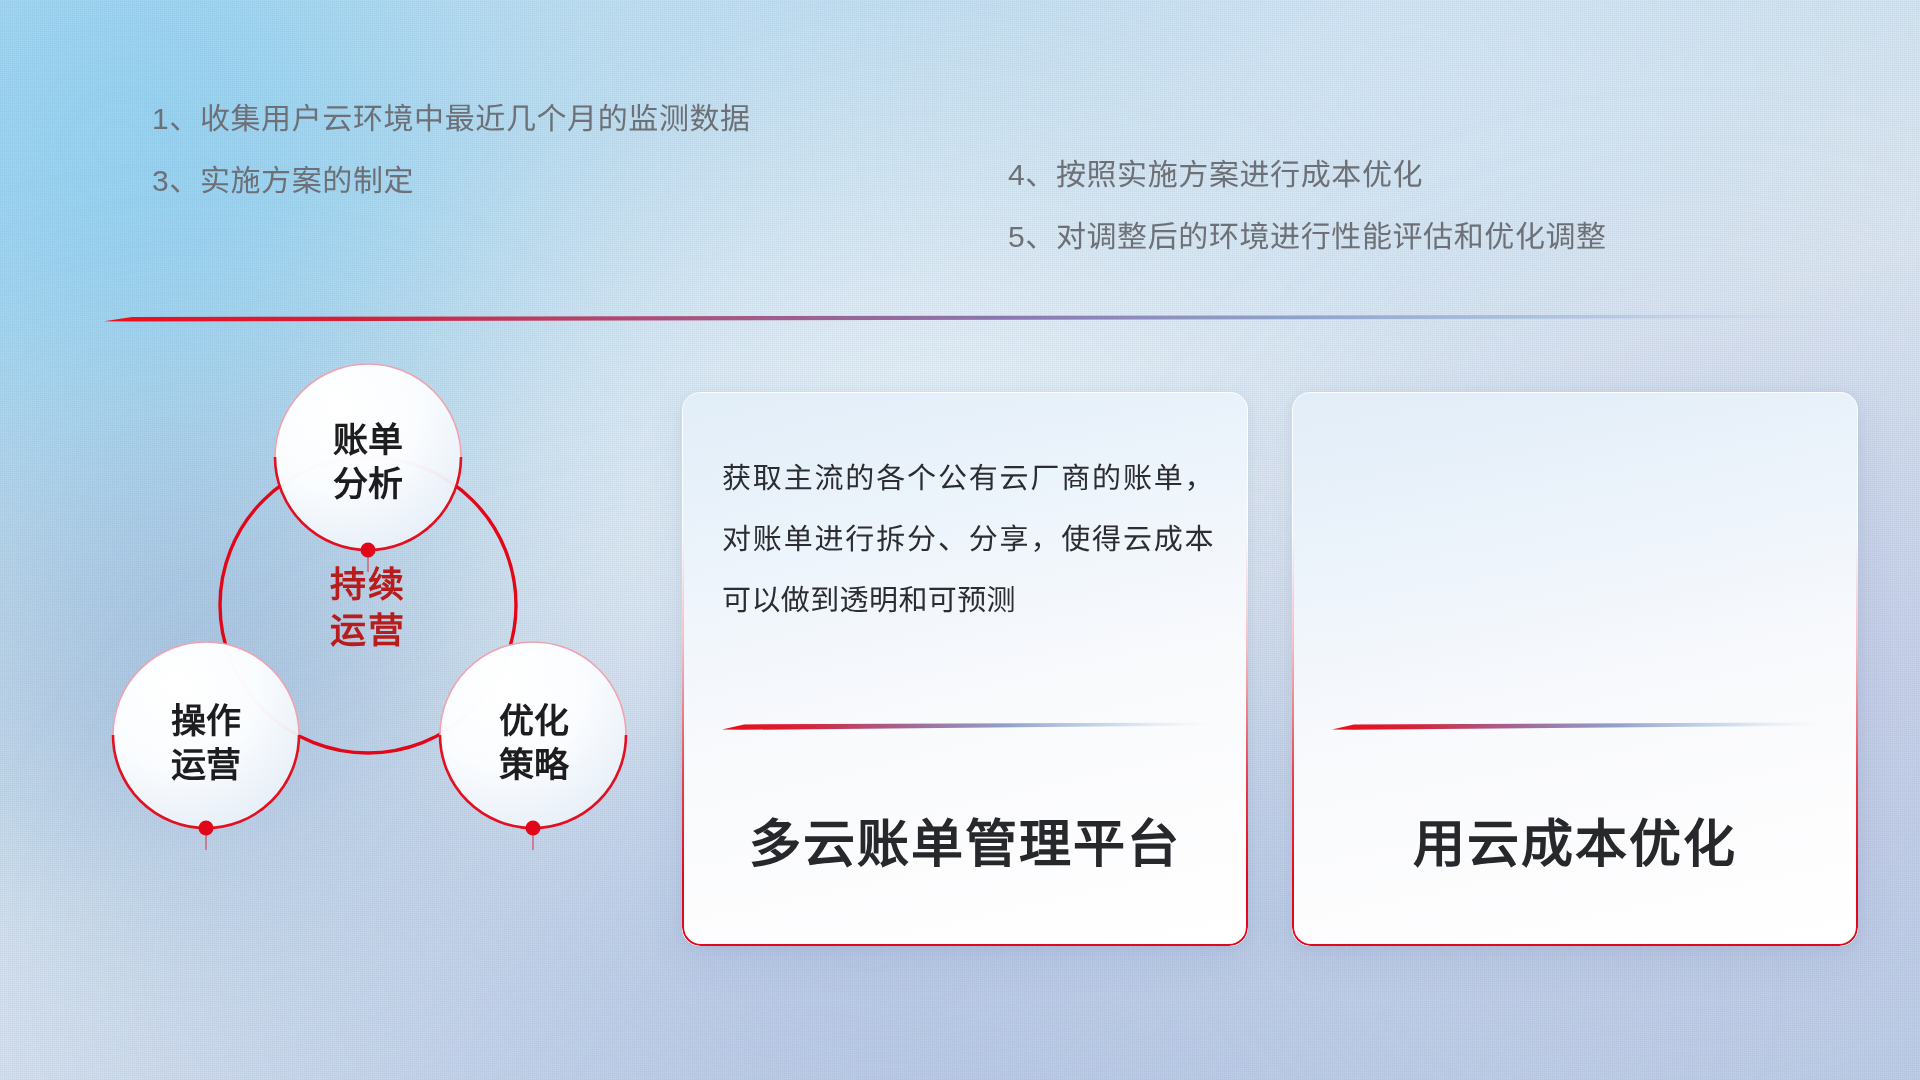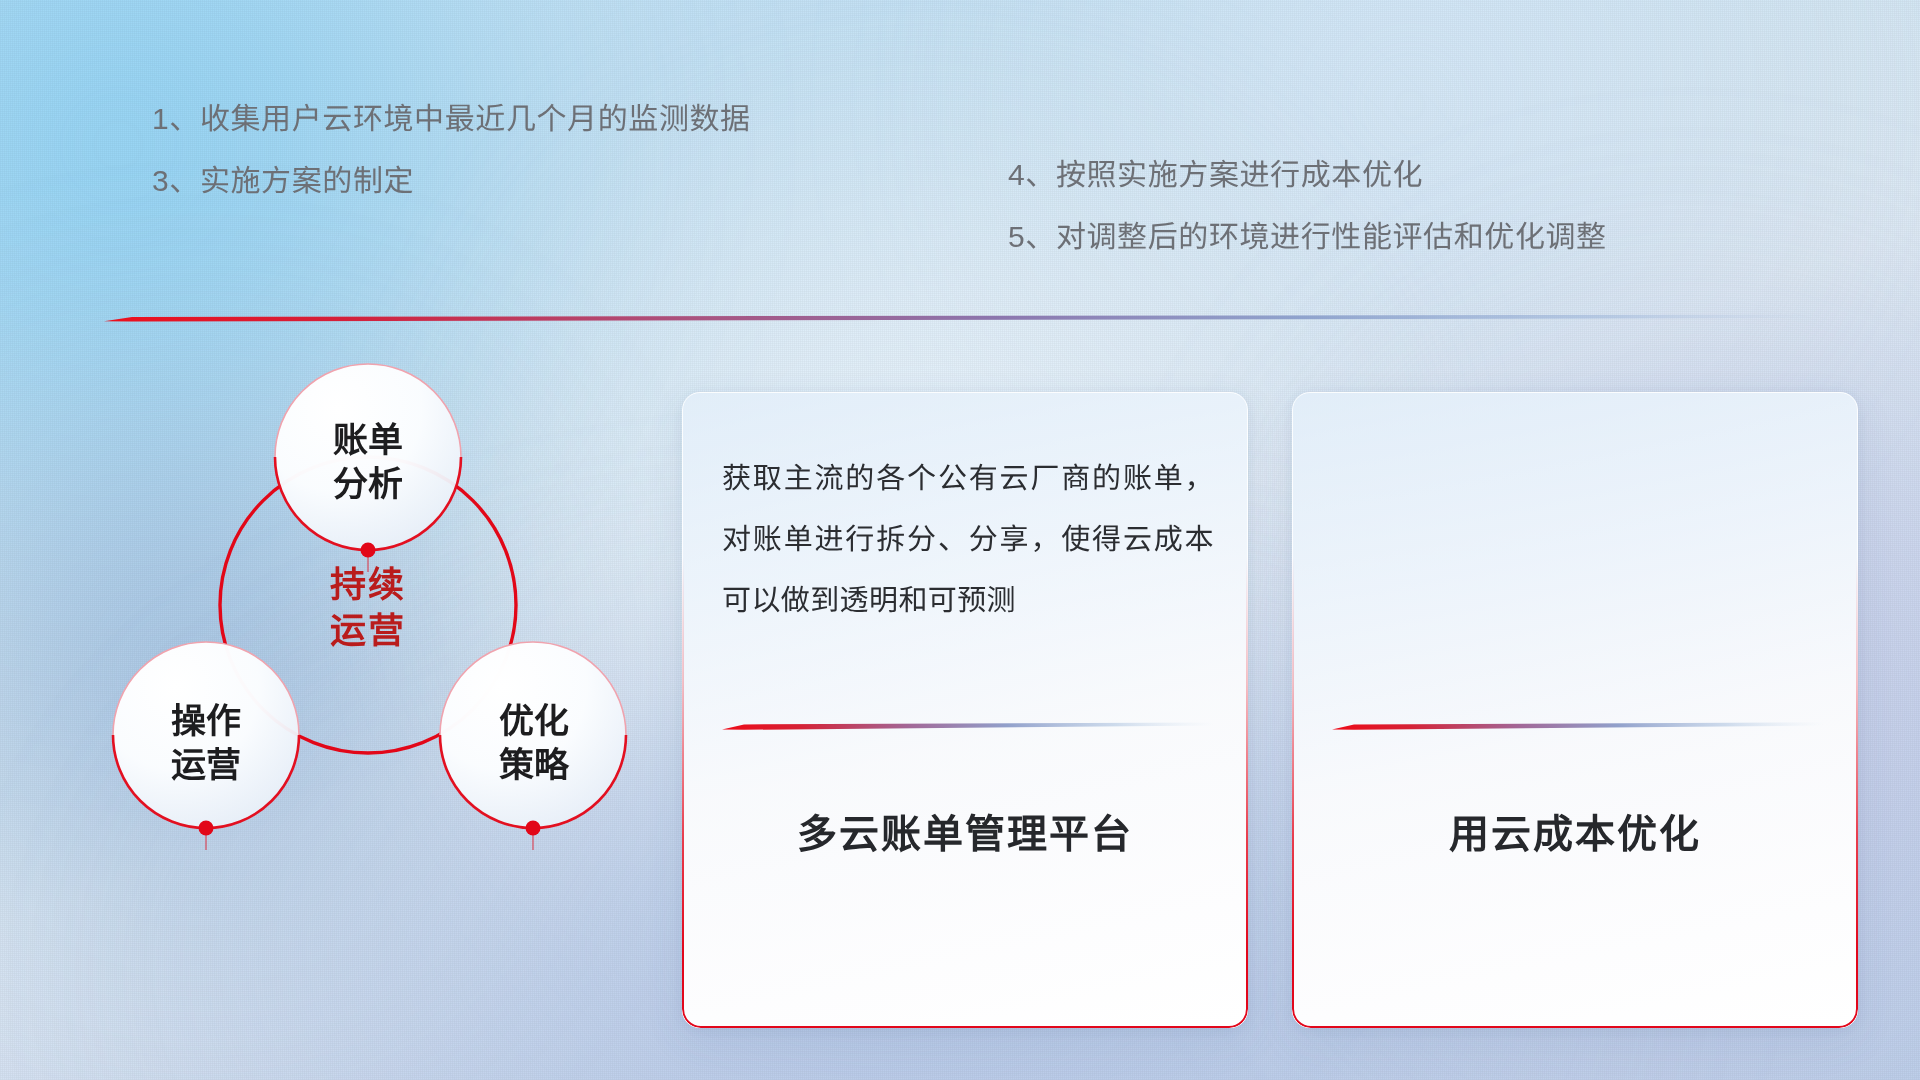--- a/index.html
+++ b/index.html
@@ -144,21 +144,21 @@
     letter-spacing: 2px;
     white-space: nowrap;
     pointer-events: none;
   }
 
   
   .card {
     position: absolute;
     top: 392px;
     width: 566px;
-    height: 636px;
+    height: 554px;
     border-radius: 18px;
     background:
       linear-gradient(168deg,
         rgba(226,238,249,0.93) 0%,
         rgba(238,245,252,0.95) 28%,
         rgba(250,251,253,0.97) 55%,
         rgba(253,253,254,0.99) 78%,
         rgba(255,255,255,1) 100%);
     box-shadow:
       0 2px 10px rgba(80,110,150,0.10),
@@ -212,21 +212,21 @@
     width: 492px;
     height: 12px;
   }
   .card-title {
     position: absolute;
     left: 0;
     right: 0;
     top: 410px;
     text-align: center;
     color: #26282c;
-    font-size: 40px;
+    font-size: 52px;
     font-weight: 800;
     letter-spacing: 2px;
     white-space: nowrap;
   }
 </style>
 </head>
 <body>
 
 <div class="bg-root">
   <div class="bg-blob blob-a"></div>

